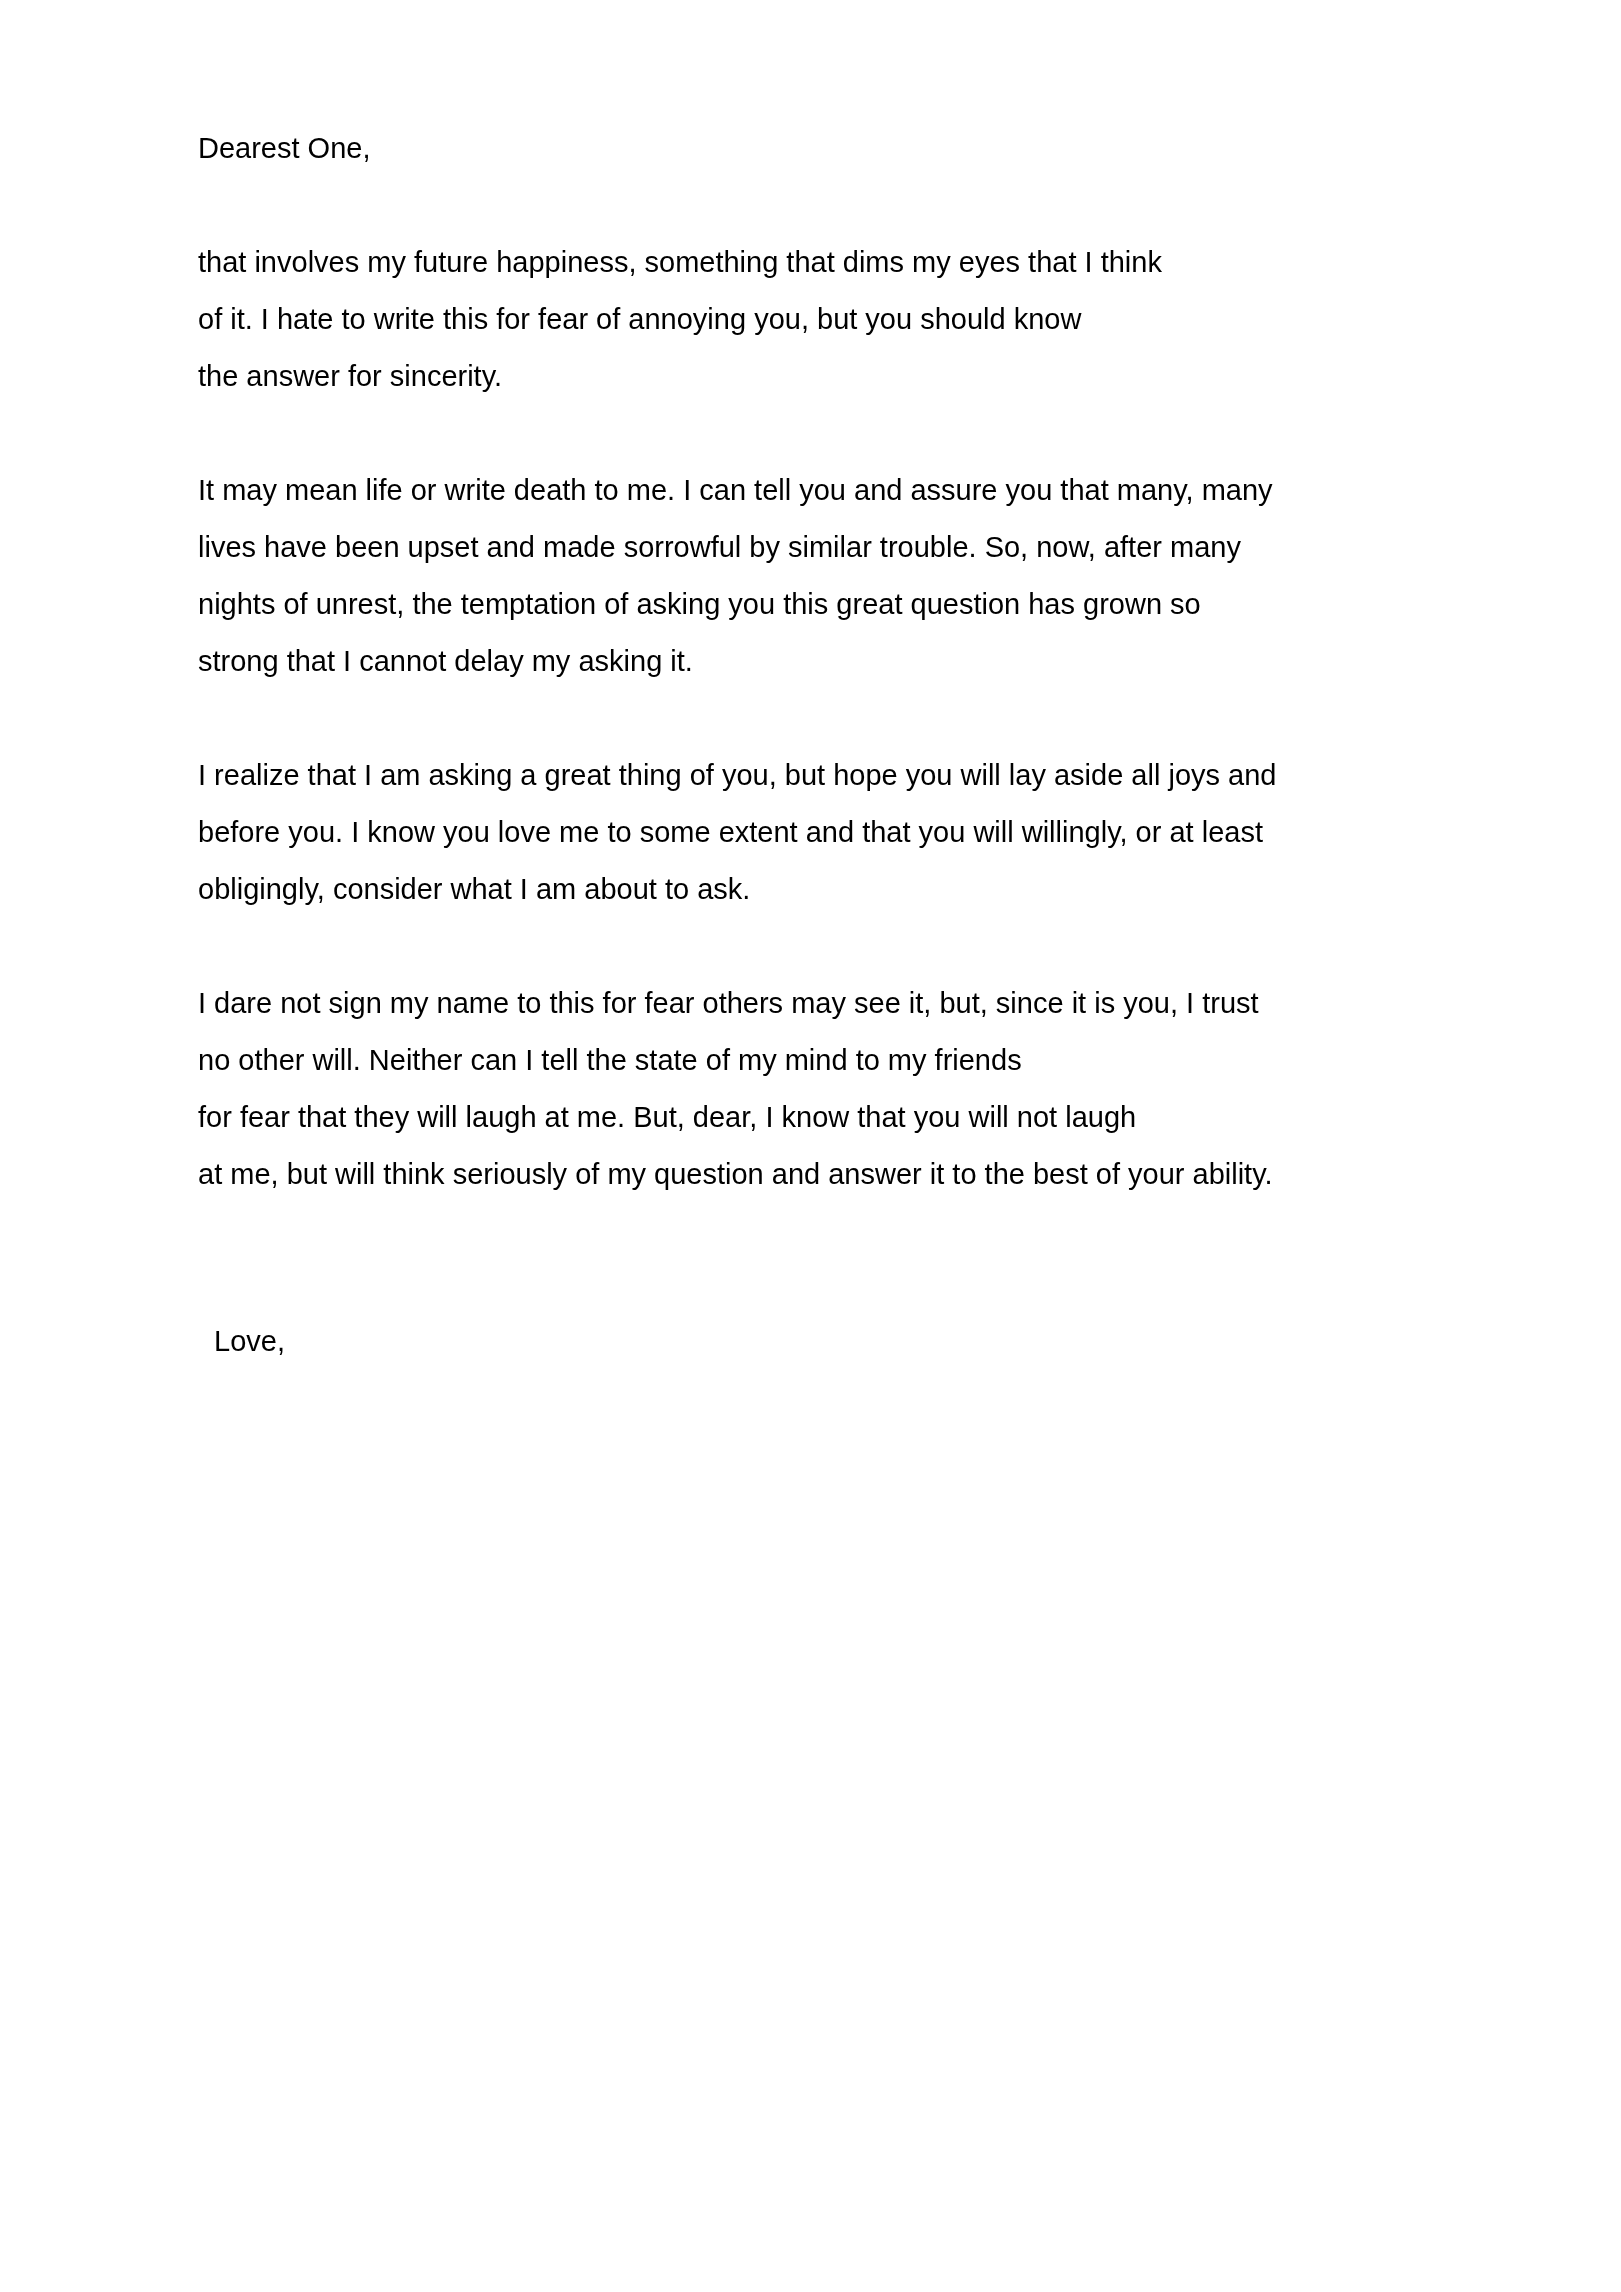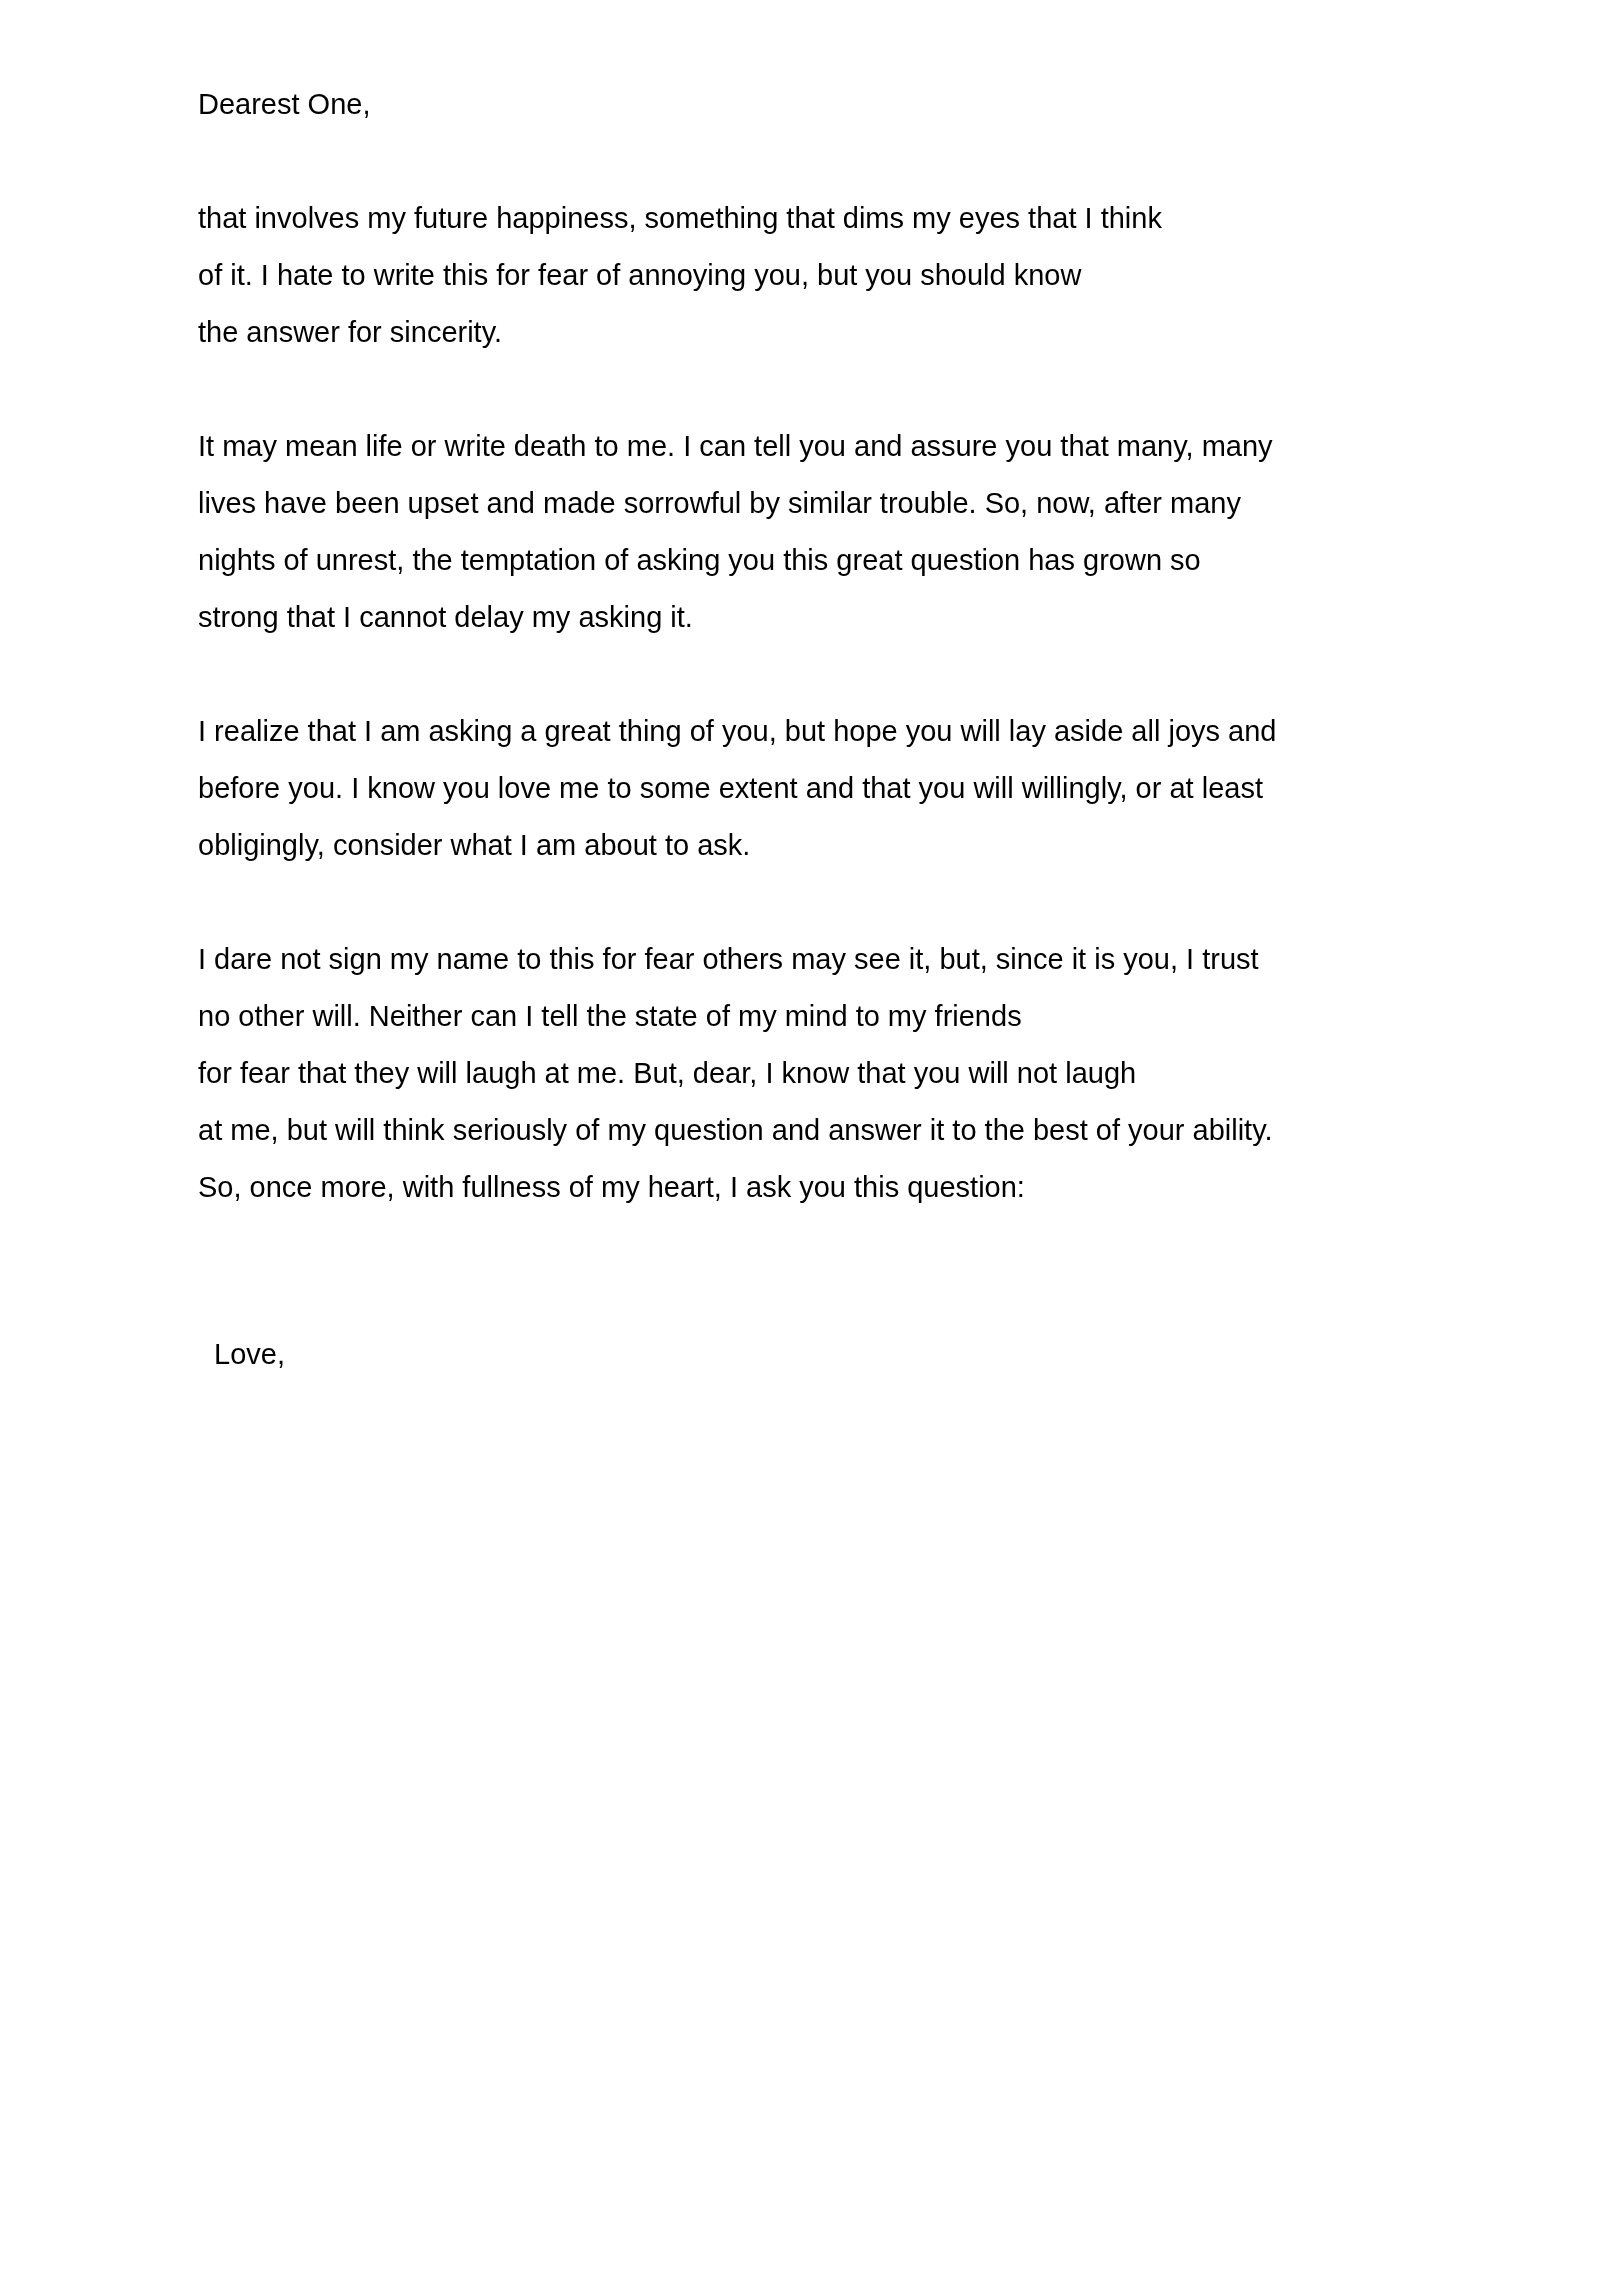--- a/index.html
+++ b/index.html
@@ -6,21 +6,21 @@
     margin: 0;
     padding: 0;
     background: #ffffff;
   }
   .page {
     position: relative;
     width: 1621px;
     height: 2293px;
     background: #ffffff;
     box-sizing: border-box;
-    padding: 76px 196px 0 198px;
+    padding: 120px 196px 0 198px;
     font-family: "Liberation Sans", "DejaVu Sans", sans-serif;
     font-size: 29px;
     line-height: 57px;
     color: #000000;
     overflow: hidden;
   }
   .letter-line {
     height: 57px;
     white-space: pre;
   }
@@ -61,21 +61,20 @@
     <div class="letter-line">I realize that I am asking a great thing of you, but hope you will lay aside all joys and</div>
     <div class="letter-line">before you. I know you love me to some extent and that you will willingly, or at least</div>
     <div class="letter-line">obligingly, consider what I am about to ask.</div>
   </div>
 
   <div class="paragraph-block">
     <div class="letter-line">I dare not sign my name to this for fear others may see it, but, since it is you, I trust</div>
     <div class="letter-line">no other will. Neither can I tell the state of my mind to my friends</div>
     <div class="letter-line">for fear that they will laugh at me. But, dear, I know that you will not laugh</div>
     <div class="letter-line">at me, but will think seriously of my question and answer it to the best of your ability.</div>
-    <div class="letter-line">So, once more, with fullness of my heart, I ask you this question:</div>
   </div>
 
   <div class="closing-block">
     <div class="letter-line">Love,</div>
   </div>
 
 </div>
 
 
 </body></html>

